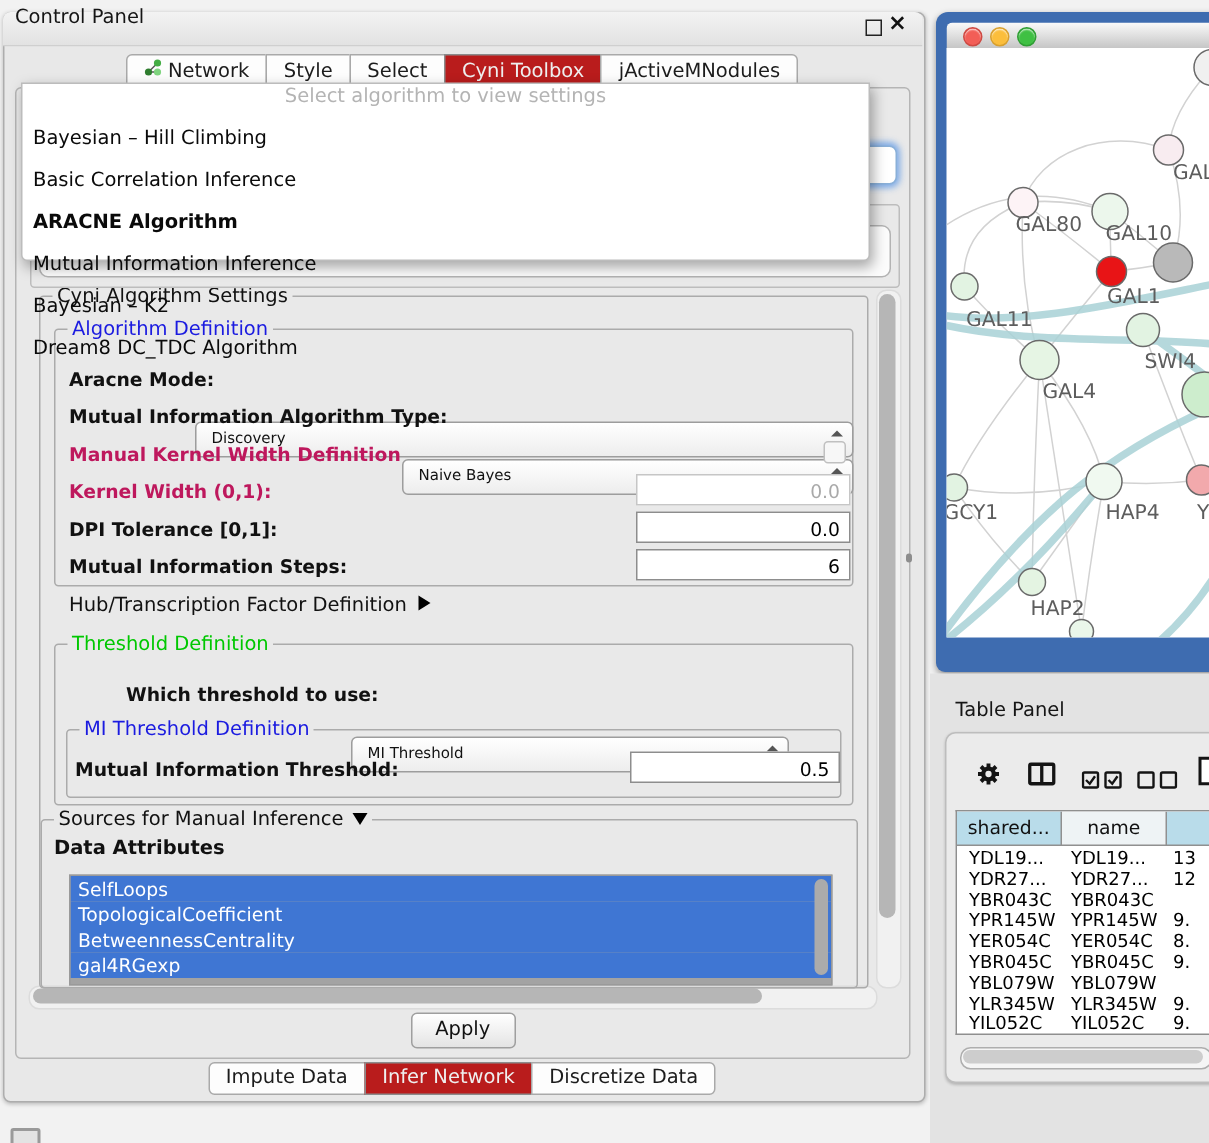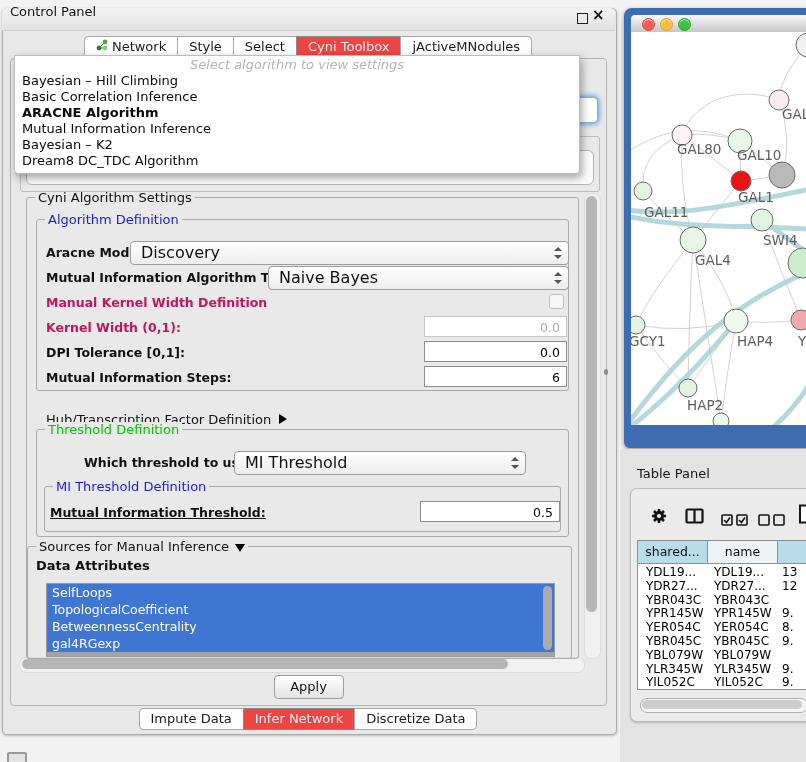--- a/index.html
+++ b/index.html
@@ -17,41 +17,41 @@
   .cp-title{position:absolute;left:10px;top:4px;font-size:13px;color:#151515;}
   .btn-float{position:absolute;left:577px;top:13px;width:9px;height:9px;border:1.5px solid #222;background:transparent;}
   .btn-close{position:absolute;left:592px;top:8px;font-size:15px;font-weight:bold;color:#111;line-height:14px;}
 
   
   .tabrow{position:absolute;left:2px;top:36px;width:613px;display:flex;justify-content:center;z-index:5;}
   .tab{font-size:13px;color:#1c1c1c;background:#fdfdfd;border:1px solid #a9a9a9;
     padding:2px 11px 3px 11px;margin-left:-1px;line-height:15px;display:flex;align-items:center;gap:4px;}
   .tab:first-child{border-radius:4px 0 0 4px;}
   .tab:last-child{border-radius:0 4px 4px 0;}
-  .tab.sel{background:#ef4444;color:#efefef;border-color:#8b8b8b;}
+  .tab.sel{background:#b91c1c;color:#efefef;border-color:#8b8b8b;}
   .bottom-tabrow{position:absolute;left:2px;top:708px;width:613px;display:flex;justify-content:center;z-index:5;}
 
   
   .content-panel{position:absolute;left:10px;top:58px;width:595px;height:646px;
     background:#e9e9e9;border:1px solid #b5b5b5;border-radius:4px;}
 
   
   .hidden-combo{position:absolute;left:24px;top:97px;width:572px;height:24px;background:#fff;
     border:1px solid #8ab0d8;border-radius:5px;box-shadow:0 0 4px 2px rgba(90,150,230,.75);z-index:1;}
   .hidden-group{position:absolute;left:20px;top:136px;width:578px;height:54px;
     border:1px solid #bdbdbd;border-radius:3px;z-index:1;}
   .hidden-widget{position:absolute;left:26px;top:150px;width:566px;height:33px;background:#fcfcfc;
     border:1px solid #b3b3b3;border-radius:6px;z-index:1;}
 
   
   .popup{position:absolute;left:14px;top:55px;width:564px;height:117px;background:#fff;
     border:1px solid #bcbcbc;border-radius:0 0 4px 4px;z-index:20;
     box-shadow:2px 4px 9px rgba(0,0,0,.35);}
-  .popup-prompt{height:17px;text-align:center;color:#b4b4b4;font-size:13px;line-height:17px;font-style:italic;}
-  .popup-item{height:16px;line-height:16px;font-size:13px;color:#0a0a0a;padding-left:7px;}
+  .popup-prompt{height:17px;text-align:center;color:#b4b4b4;font-size:13px;line-height:17px;}
+  .popup-item{height:16px;line-height:16px;font-size:13px;color:#0a0a0a;padding-left:7px;margin-top:12px;}
   .popup-item.sel{font-weight:bold;}
 
   
   .vscroll{position:absolute;left:584px;top:193px;width:15px;height:464px;background:#f1f1f1;
     border:1px solid #dcdcdc;border-radius:7px;}
   .vscroll-thumb{position:absolute;left:1px;top:2px;width:11px;height:416px;background:#b6b6b6;border-radius:6px;}
   .hscroll{position:absolute;left:19px;top:657px;width:564px;height:14px;background:#f1f1f1;
     border:1px solid #dcdcdc;border-radius:7px;}
   .hscroll-thumb{position:absolute;left:2px;top:1px;width:486px;height:10px;background:#b6b6b6;border-radius:5px;}
 
@@ -59,21 +59,21 @@
   .grp{position:absolute;border:1px solid #ababab;border-radius:3px;}
   .grp-title{position:absolute;top:-8px;left:8px;background:#e9e9e9;padding:0 3px;font-size:13px;color:#111;white-space:nowrap;}
   .t-blue{color:#1b1be0;}
   .t-green{color:#00c800;}
 
   .lbl{position:absolute;font-size:12.5px;color:#111;}
   .lbl.b{font-weight:bold;}
   .lbl.dis{color:#be185d;font-weight:bold;}
 
   .combo{position:absolute;background:linear-gradient(#ffffff,#ededed);border:1px solid #9d9d9d;
-    border-radius:4px;font-size:16px;color:#111;}
+    border-radius:4px;font-size:10px;color:#111;margin-top:40px;}
   .combo .val{position:absolute;left:10px;top:0;line-height:22px;}
   .stepper{position:absolute;right:6px;top:4px;width:8px;height:14px;}
   .stepper .up{position:absolute;left:0;top:1px;width:0;height:0;
     border-left:4px solid transparent;border-right:4px solid transparent;border-bottom:4px solid #555;}
   .stepper .dn{position:absolute;left:0;bottom:1px;width:0;height:0;
     border-left:4px solid transparent;border-right:4px solid transparent;border-top:4px solid #555;}
 
   .field{position:absolute;background:#fff;border:1px solid #8d8d8d;font-size:12.5px;color:#000;
     text-align:right;line-height:21px;padding-right:6px;box-sizing:border-box;}
   .field.dis{border-color:#c6c6c6;color:#a9a9a9;}
@@ -214,40 +214,40 @@
 
   <div class="lbl dis" style="left:46px;top:320px;">Kernel Width (0,1):</div>
   <div class="field dis" style="left:424px;top:316px;width:143px;height:21px;">0.0</div>
 
   <div class="lbl b" style="left:46px;top:345px;">DPI Tolerance [0,1]:</div>
   <div class="field" style="left:424px;top:341px;width:143px;height:21px;">0.0</div>
 
   <div class="lbl b" style="left:46px;top:370px;">Mutual Information Steps:</div>
   <div class="field" style="left:424px;top:366px;width:143px;height:21px;">6</div>
 
-  <div class="lbl" style="left:46px;top:412px;font-size:13px;">
+  <div class="lbl" style="left:46px;top:396px;font-size:13px;">
     <span>Hub/Transcription Factor Definition</span><span class="tri-right"></span>
   </div>
 
   <div class="grp" style="left:36px;top:429px;width:531px;height:106px;">
     <span class="grp-title t-green">Threshold Definition</span>
   </div>
   <div class="lbl b" style="left:84px;top:455px;">Which threshold to use:</div>
   <div class="combo" style="left:234px;top:451px;width:290px;height:22px;">
     <span class="val">MI Threshold</span>
     <span class="stepper">
         <span class="up"></span>
         <span class="dn"></span>
       </span>
   </div>
 
   <div class="grp" style="left:44px;top:486px;width:515px;height:44px;">
     <span class="grp-title t-blue">MI Threshold Definition</span>
   </div>
-  <div class="lbl b" style="left:50px;top:505px;text-decoration:underline;">Mutual Information Threshold:</div>
+  <div class="lbl b" style="left:50px;top:505px;">Mutual Information Threshold:</div>
   <div class="field" style="left:420px;top:501px;width:140px;height:21px;">0.5</div>
 
   <div class="grp" style="left:27px;top:546px;width:543px;height:111px;">
     <span class="grp-title"><span>Sources for Manual Inference</span><span class="tri-down"></span></span>
   </div>
   <div class="lbl b" style="left:36px;top:558px;font-size:13px;">Data Attributes</div>
 
   <div class="attr-list">
     <div class="attr-item">SelfLoops</div>
     <div class="attr-item">TopologicalCoefficient</div>

